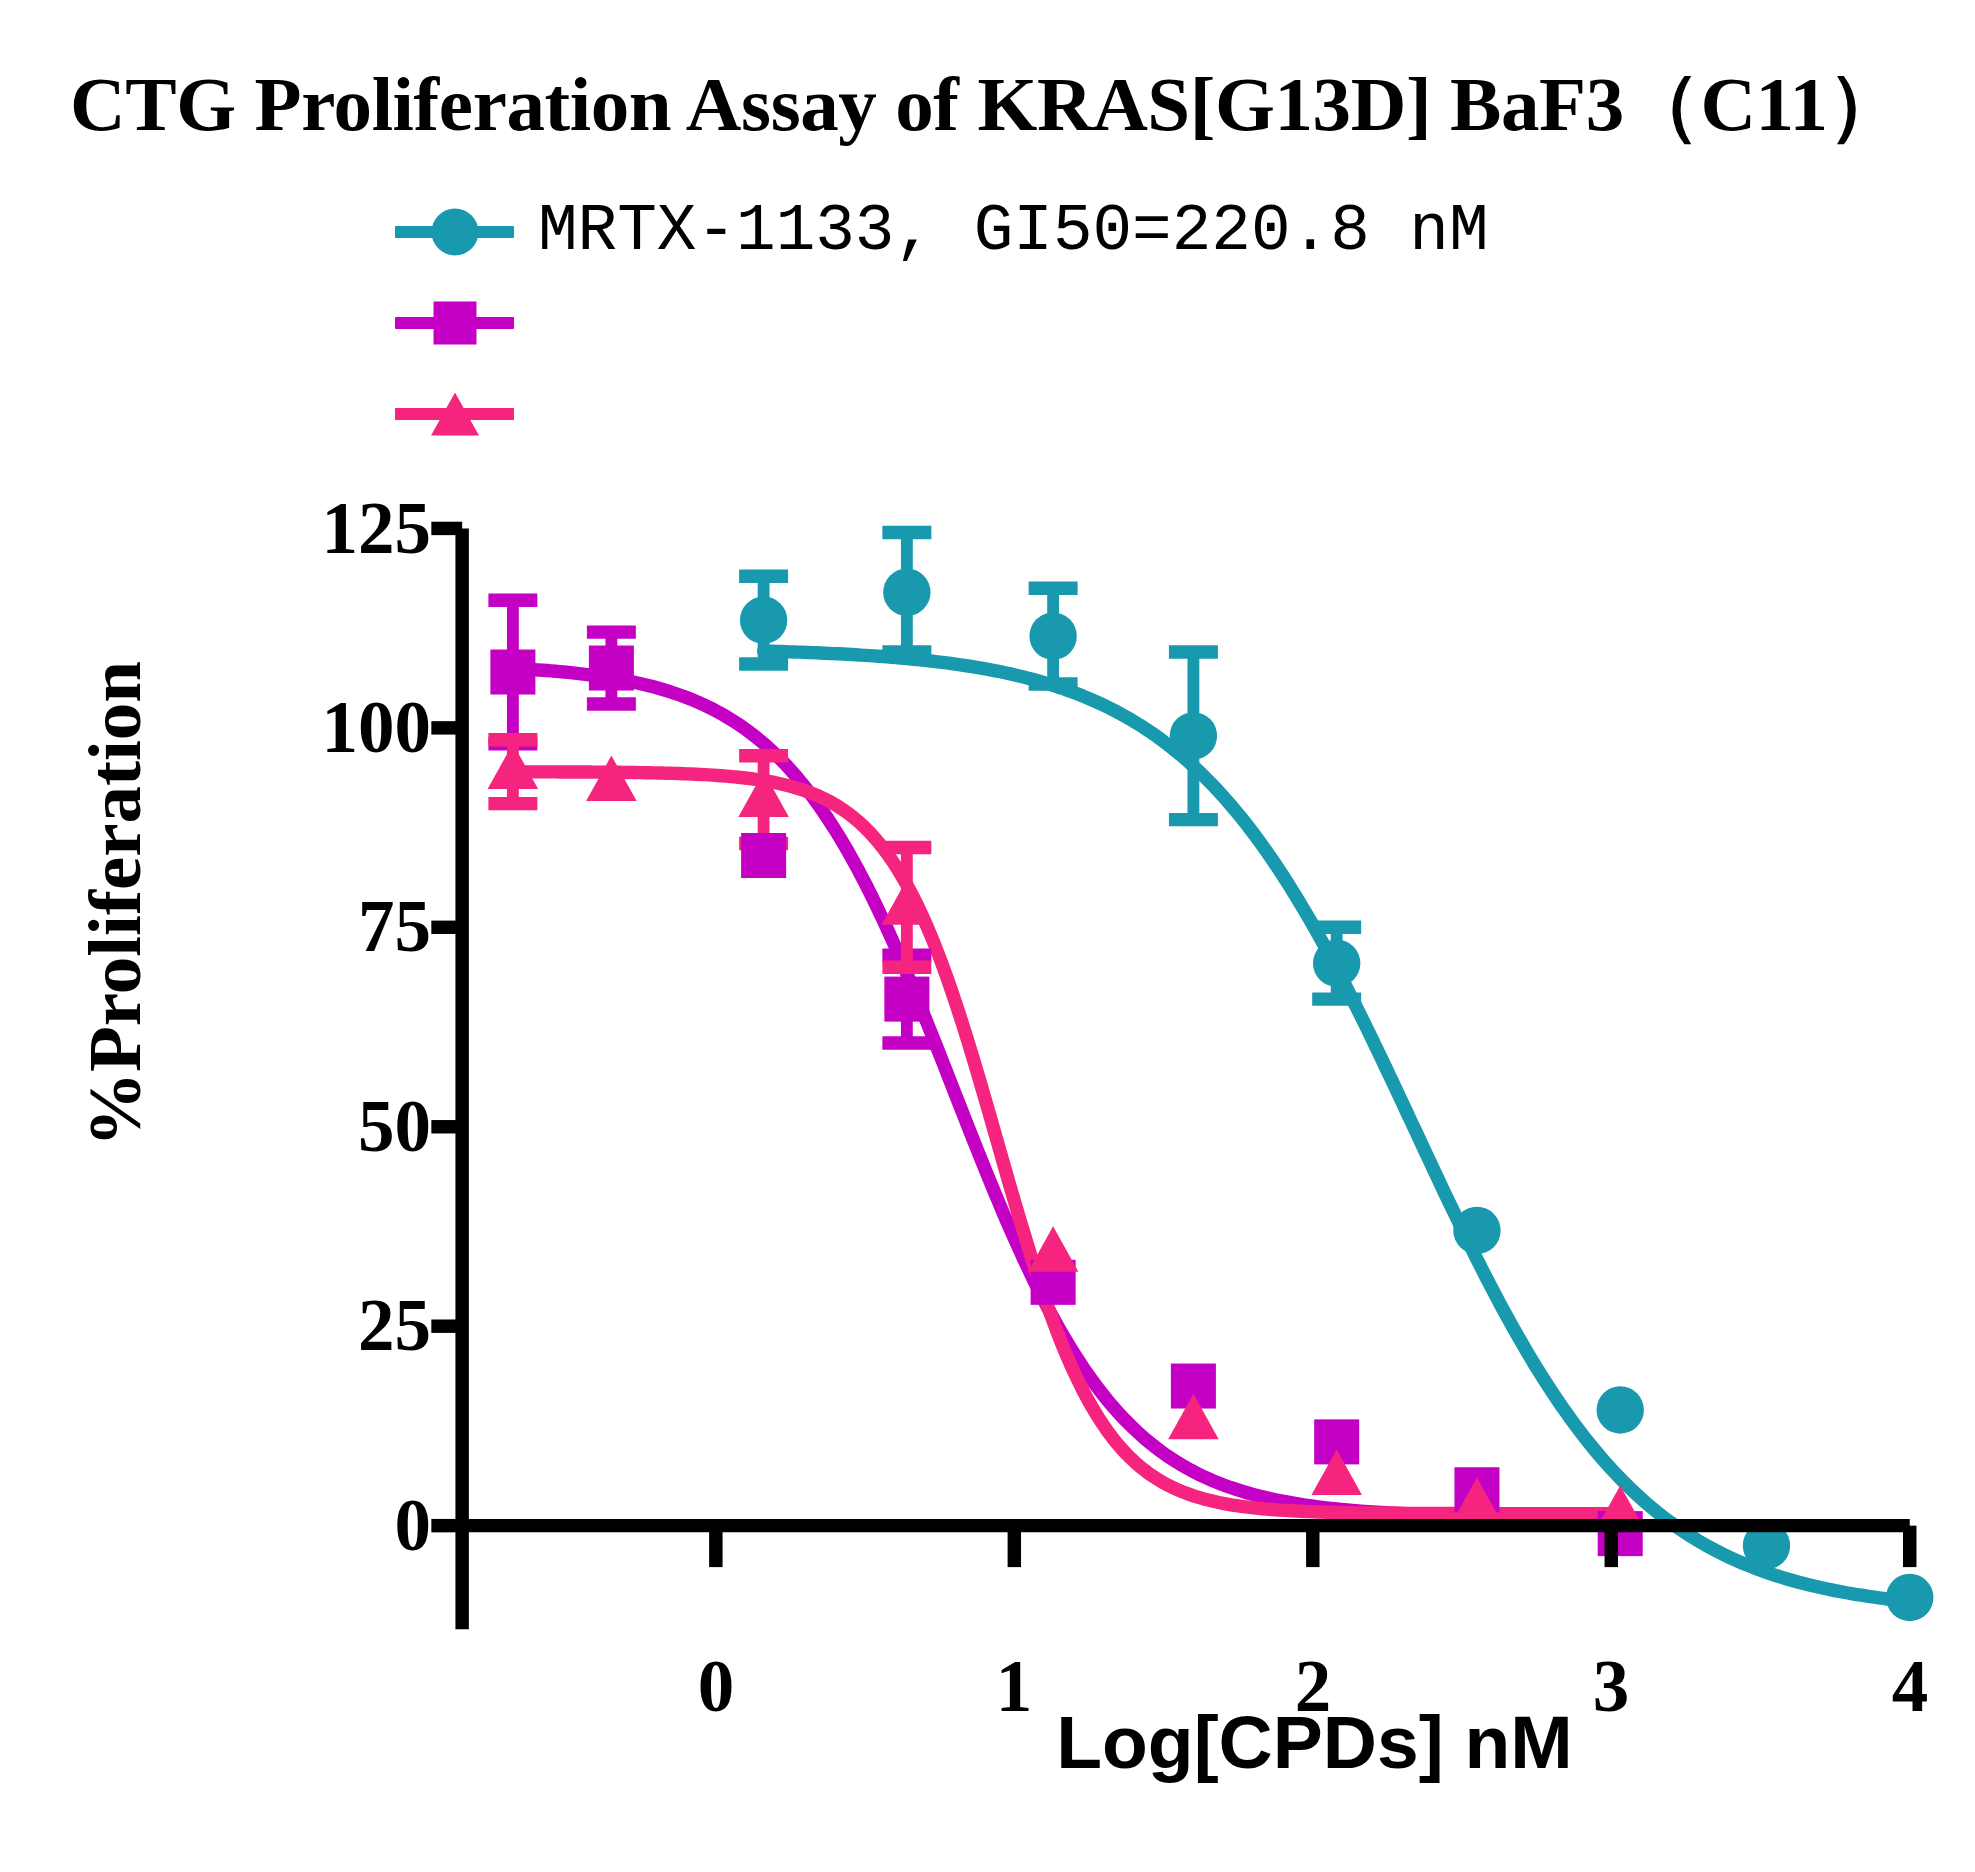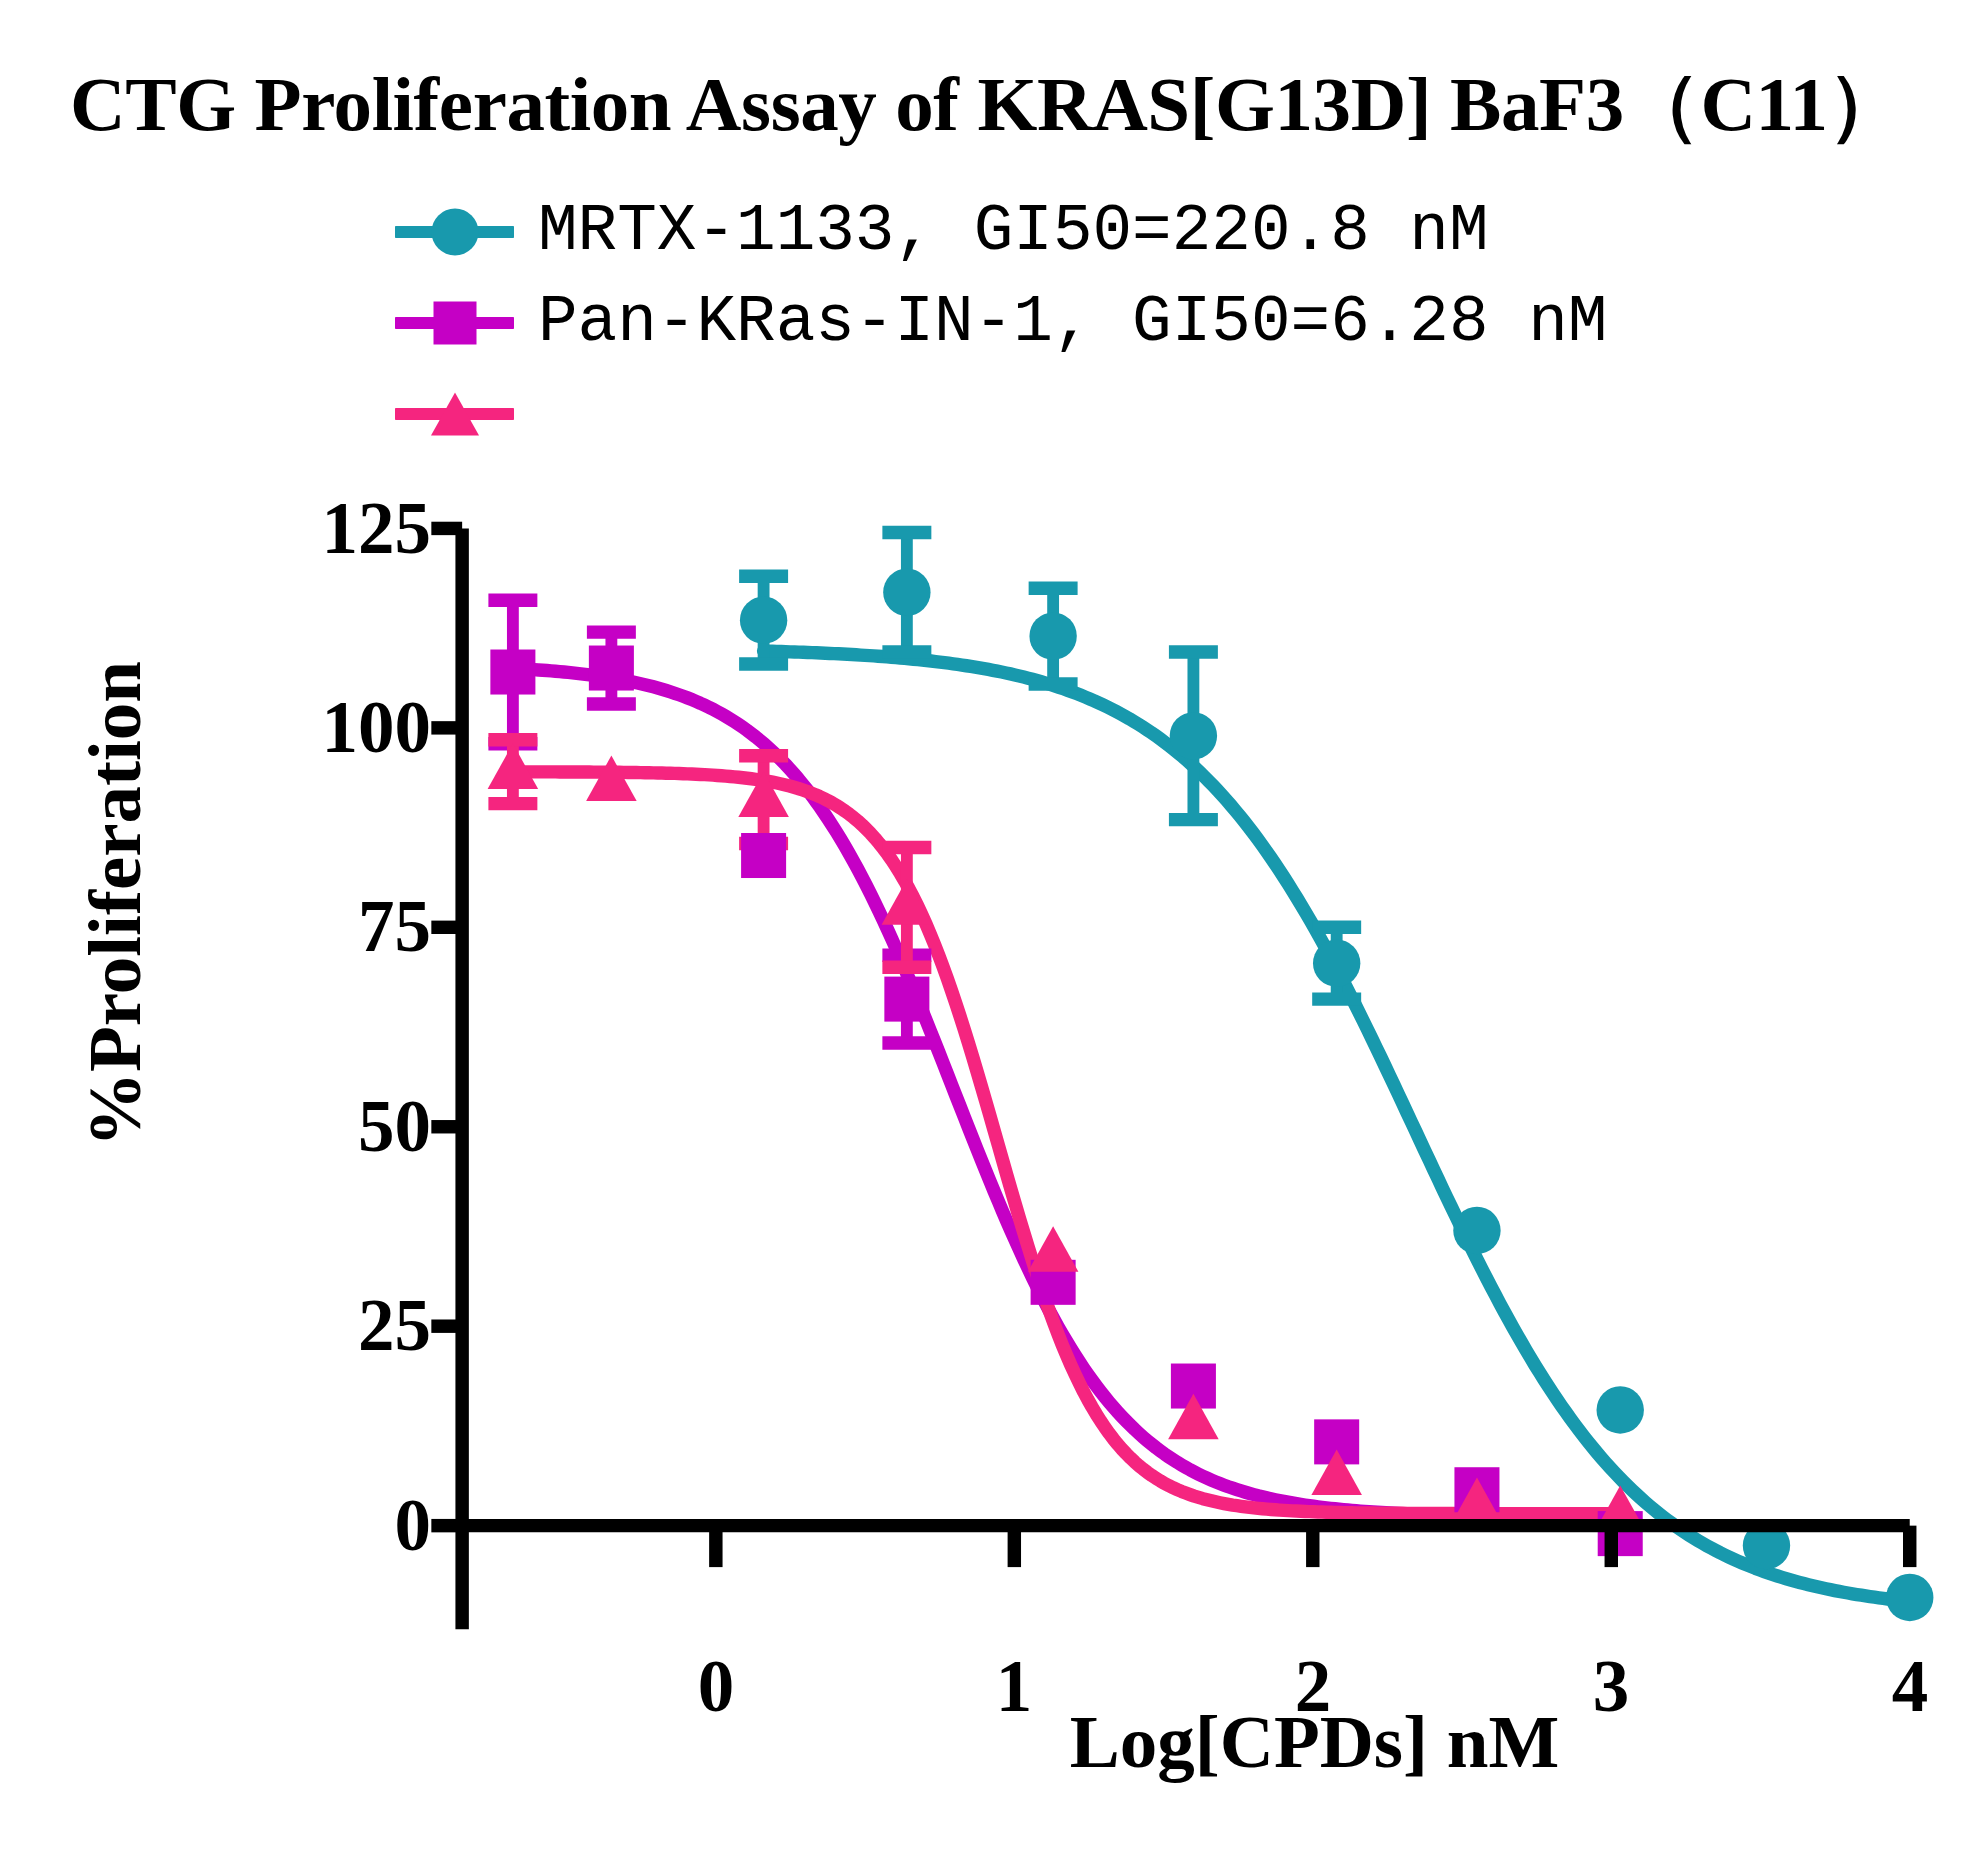--- a/index.html
+++ b/index.html
@@ -29,21 +29,21 @@
   #plot{position:absolute;left:0;top:0;width:2250px;height:1872px;}
 
   .ylabel{
     position:absolute;left:-221px;top:861px;width:672px;
     transform:rotate(-90deg);transform-origin:center center;
     text-align:center;font-family:"Liberation Serif",serif;font-weight:bold;
     font-size:75px;color:#000;white-space:nowrap;
   }
   .xlabel{
     position:absolute;left:716px;top:1699px;width:1197px;text-align:center;
-    font-family:Liberation Serif, serif;font-weight:bold;font-size:75px;color:#000;
+    font-family:Liberation Sans, sans-serif;font-weight:bold;font-size:75px;color:#000;
     white-space:nowrap;
   }
   .ytick-lab{position:absolute;right:0;font-family:"Liberation Serif",serif;
      font-weight:bold;font-size:73px;color:#000;text-align:right;white-space:nowrap;
      transform:translateY(-50%);}
   .xtick-lab{position:absolute;font-family:"Liberation Serif",serif;
      font-weight:bold;font-size:73px;color:#000;text-align:center;white-space:nowrap;
      transform:translateX(-50%);}
 </style>
 </head>
@@ -59,21 +59,20 @@
           <span class="legend-line" style="background: rgb(24, 153, 173);"></span>
           <span class="legend-mk mk-circle" style="background: rgb(24, 153, 173);"></span>
         </span>
       <span class="legend-label">MRTX-1133,  GI50=220.8 nM</span>
     </div>
     <div class="legend-row">
       <span class="legend-sym">
           <span class="legend-line" style="background: rgb(197, 0, 197);"></span>
           <span class="legend-mk mk-square" style="background: rgb(197, 0, 197);"></span>
         </span>
-      <span class="legend-label">Pan-KRas-IN-1,  GI50=6.28 nM</span>
     </div>
     <div class="legend-row">
       <span class="legend-sym">
           <span class="legend-line" style="background: rgb(245, 37, 127);"></span>
           <span class="legend-mk mk-tri" style="border-bottom: 43px solid rgb(245, 37, 127);"></span>
         </span>
     </div>
   </div>
 
   <div class="ylabel">%Proliferation</div>

